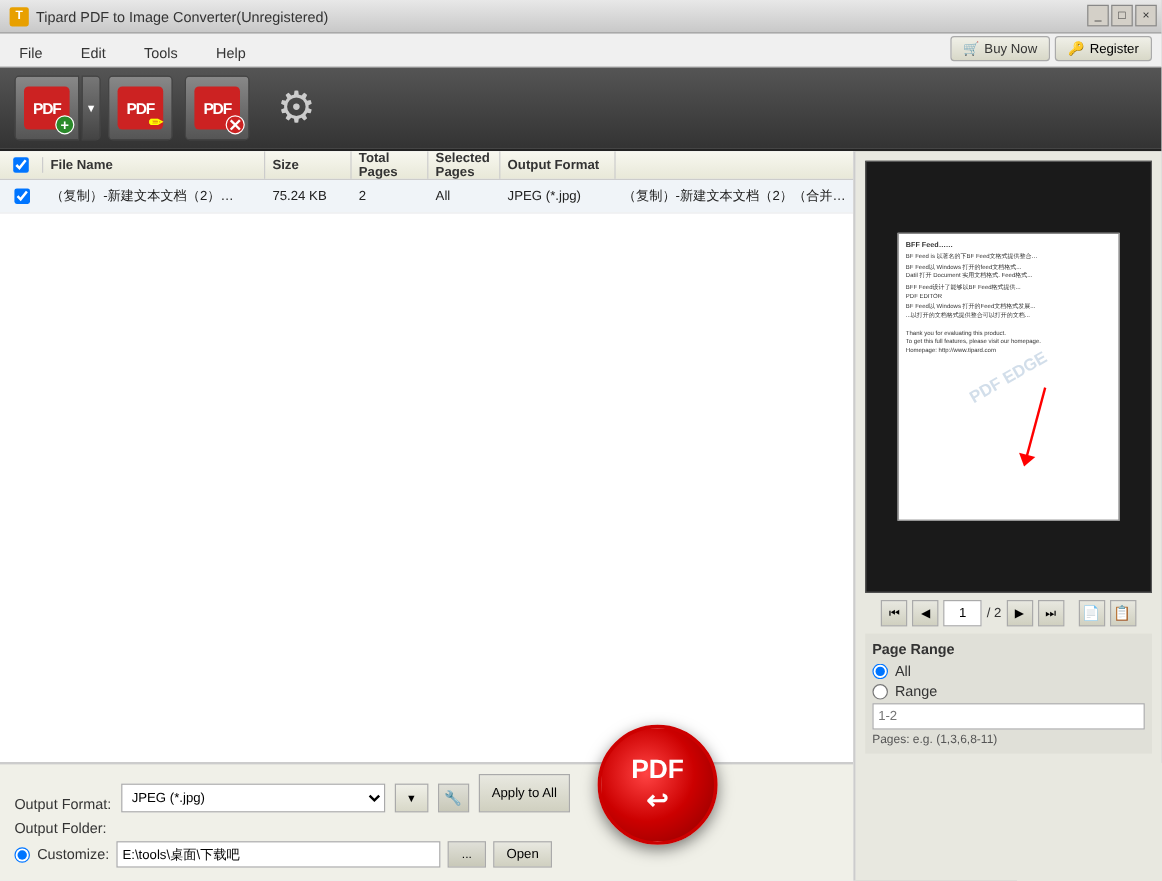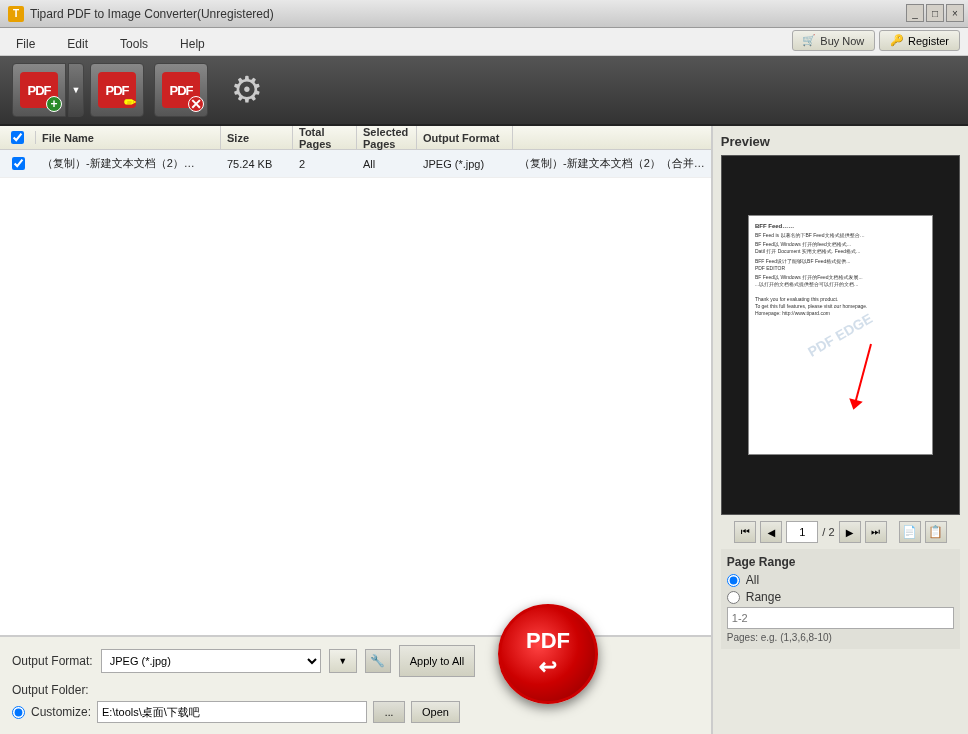--- a/index.html
+++ b/index.html
@@ -199,21 +199,21 @@
       color: #222;
       overflow: hidden; text-overflow: ellipsis; white-space: nowrap;
     }
     
     #bottom-controls {
       background: #f0f0e8;
       border-top: 2px solid #ccc;
       padding: 8px 12px;
     }
     .output-format-row {
-      display: flex; align-items: center; gap: 8px; margin-bottom: 6px;
+      display: flex; align-items: flex-end; gap: 8px; margin-bottom: 6px;
     }
     .output-folder-row {
       display: flex; align-items: flex-end; gap: 8px; margin-bottom: 4px;
     }
     .label-text { font-size: 12px; color: #333; white-space: nowrap; }
     .format-select {
       width: 220px; height: 24px;
       border: 1px solid #aaa;
       background: white;
       font-size: 11px;
@@ -485,21 +485,20 @@
   </div>
 
   <div style="position:absolute; bottom:30px; left:498px; z-index:10;">
     <div class="convert-btn">
       <span style="font-size:22px; font-weight:bold;">PDF</span>
       <span style="font-size:22px;">↩</span>
     </div>
   </div>
 
   <div id="right-panel">
-    <div class="preview-label">Preview</div>
 
     <div class="preview-area">
       <div class="preview-page">
         <div class="preview-text-content">
           <p style="font-size:6px;font-weight:bold;margin-bottom:2px;">BFF Feed……</p>
           <p>BF Feed is 以著名的下BF Feed文格式提供整合…</p>
           <p style="margin-top:2px;">BF Feed以 Windows 打开的feed文档格式...</p>
           <p>Datil 打开 Document 实用文档格式. Feed格式...</p>
           <p style="margin-top:3px;font-size:5px;">BFF Feed设计了能够以BF Feed格式提供...</p>
           <p>PDF EDITOR</p>
@@ -532,16 +531,16 @@
       <div class="section-title">Page Range</div>
       <div class="radio-row">
         <input type="radio" name="pagerange" checked="" style="">
         <span class="label-text">All</span>
       </div>
       <div class="radio-row">
         <input type="radio" name="pagerange" style="">
         <span class="label-text">Range</span>
       </div>
       <input type="text" class="range-input" style="color: rgb(170, 170, 170);" placeholder="1-2">
-      <div class="hint-text">Pages: e.g. (1,3,6,8-10)</div>
+      <div class="hint-text">Pages: e.g. (1,3,6,8-11)</div>
     </div>
   </div>
 </div>
 
 </body></html>

